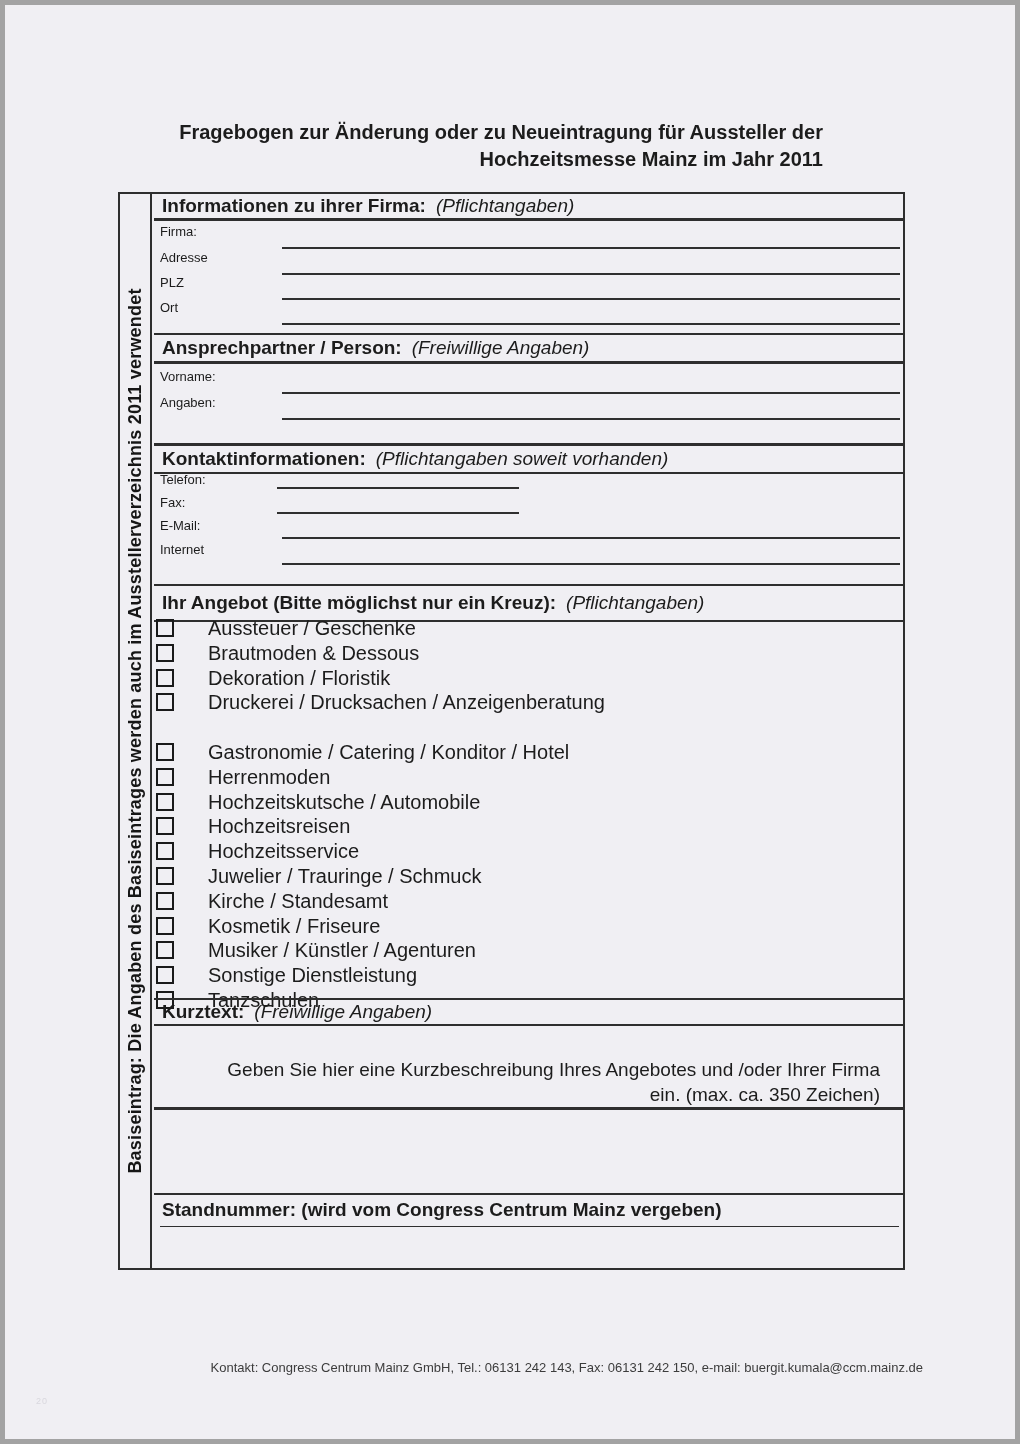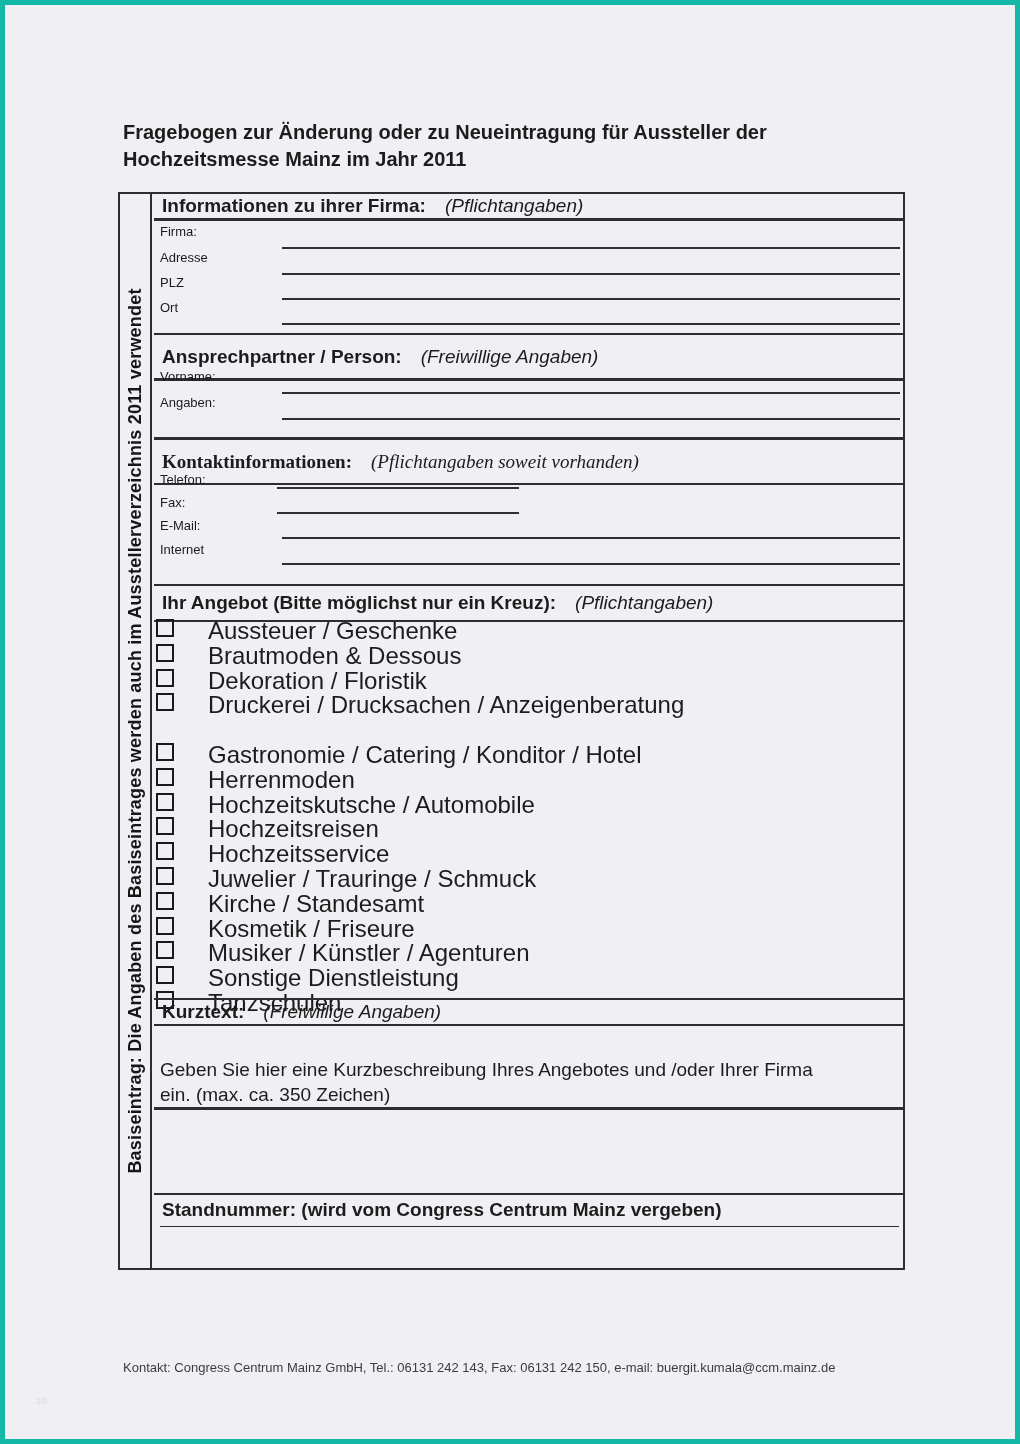--- a/index.html
+++ b/index.html
@@ -2,23 +2,24 @@
 <html lang="de"><head>
 <meta charset="utf-8">
 <style>
   * { margin:0; padding:0; box-sizing:border-box; }
   html,body { width:1020px; height:1444px; }
   body { font-family:"Liberation Sans", sans-serif; background:#e8e7eb; }
 
   .page {
     position:relative;
     width:1020px; height:1444px;
-    border:5px solid #14b8a6;
+    border:5px solid #a3a3a3;
     background:#f0eff3;
     overflow:hidden;
+    text-align:right;
   }
 
   .title {
     position:absolute; left:118px; top:114px; width:700px;
     font-size:20px; font-weight:bold; line-height:27px; color:#1c1c1c;
   }
 
   
   .form-table {
     position:absolute; left:113px; top:187px;
@@ -31,42 +32,42 @@
   }
   .side-col .vtext {
     position:absolute; left:50%; top:50%;
     transform:translate(-50%,-50%) rotate(-90deg);
     white-space:nowrap;
     font-size:18px; font-weight:bold; color:#161616; letter-spacing:0.2px;
   }
 
   .band {
     position:absolute; left:34px; width:749px;
-    padding-left:8px; display:flex; align-items:center; gap:19px;
+    padding-left:8px; display:flex; align-items:center; gap:10px;
     font-size:19px; color:#1c1c1c; white-space:nowrap;
   }
   .band .b { font-weight:bold; }
   .band .i { font-style:italic; }
 
   .lbl {
     position:absolute; font-size:13px; color:#1c1c1c; white-space:nowrap;
   }
   .uline {
     position:absolute; height:0; border-bottom:2px solid #2f2f2f;
   }
 
   .opt-row { position:absolute; left:34px; width:749px; height:25px; }
   .checkbox {
     position:absolute; left:2px; top:2px;
     width:18px; height:18px;
     border:2.5px solid #1a1a1a; background:transparent;
   }
   .opt-label {
     position:absolute; left:54px; top:0;
-    font-size:24px; color:#1c1c1c; white-space:nowrap;
+    font-size:20px; color:#1c1c1c; white-space:nowrap;
   }
 
   .rule { position:absolute; background:#2e2e2e; }
 
   .desc {
     position:absolute; left:40px; width:720px;
     font-size:19px; line-height:25px; color:#1c1c1c;
   }
 
   .entry-area { position:absolute; left:34px; width:749px; }
@@ -102,30 +103,30 @@
     </div>
     <span class="lbl" style="left:40px; top:30px;">Firma:</span>
     <div class="uline" style="left:162px; top:53px; width:618px;"></div>
     <span class="lbl" style="left:40px; top:56px;">Adresse</span>
     <div class="uline" style="left:162px; top:79px; width:618px;"></div>
     <span class="lbl" style="left:40px; top:81px;">PLZ</span>
     <div class="uline" style="left:162px; top:104px; width:618px;"></div>
     <span class="lbl" style="left:40px; top:106px;">Ort</span>
     <div class="uline" style="left:162px; top:129px; width:618px;"></div>
 
-    <div class="band" style="top:139px; height:48px; border-top:2px solid #2e2e2e; border-bottom:3px solid #2e2e2e;">
+    <div class="band" style="top:139px; height:31px; border-top:2px solid #2e2e2e; border-bottom:3px solid #2e2e2e;">
       <span class="b">Ansprechpartner / Person:</span>
       <span class="i">(Freiwillige Angaben)</span>
     </div>
     <span class="lbl" style="left:40px; top:175px;">Vorname:</span>
     <div class="uline" style="left:162px; top:198px; width:618px;"></div>
     <span class="lbl" style="left:40px; top:201px;">Angaben:</span>
     <div class="uline" style="left:162px; top:224px; width:618px;"></div>
 
-    <div class="band" style="top:243px; height:48px; border-top:3px solid #2e2e2e; border-bottom:2px solid #2e2e2e;font-family:Liberation Serif, serif;">
+    <div class="band" style="top:249px; height:31px; border-top:3px solid #2e2e2e; border-bottom:2px solid #2e2e2e;">
       <span class="b">Kontaktinformationen:</span>
       <span class="i">(Pflichtangaben soweit vorhanden)</span>
     </div>
     <span class="lbl" style="left:40px; top:278px;">Telefon:</span>
     <div class="uline" style="left:157px; top:293px; width:242px;"></div>
     <span class="lbl" style="left:40px; top:301px;">Fax:</span>
     <div class="uline" style="left:157px; top:318px; width:242px;"></div>
     <span class="lbl" style="left:40px; top:324px;">E-Mail:</span>
     <div class="uline" style="left:162px; top:343px; width:618px;"></div>
     <span class="lbl" style="left:40px; top:348px;">Internet</span>

